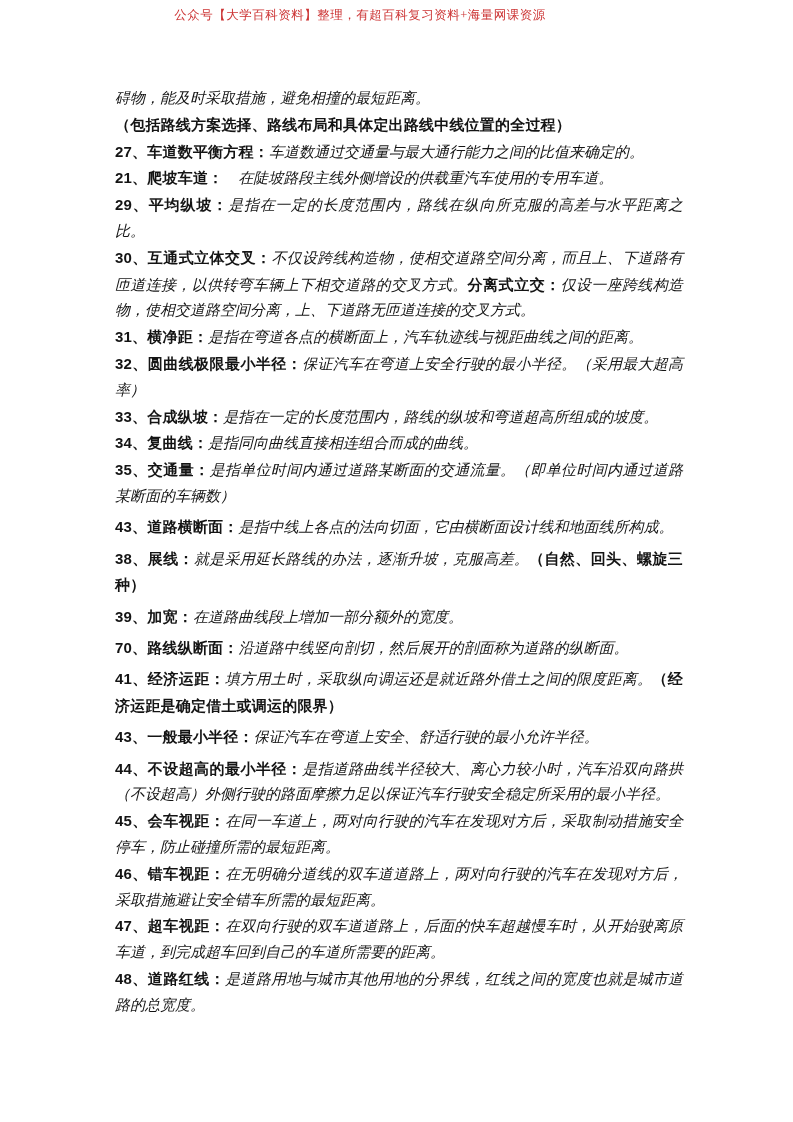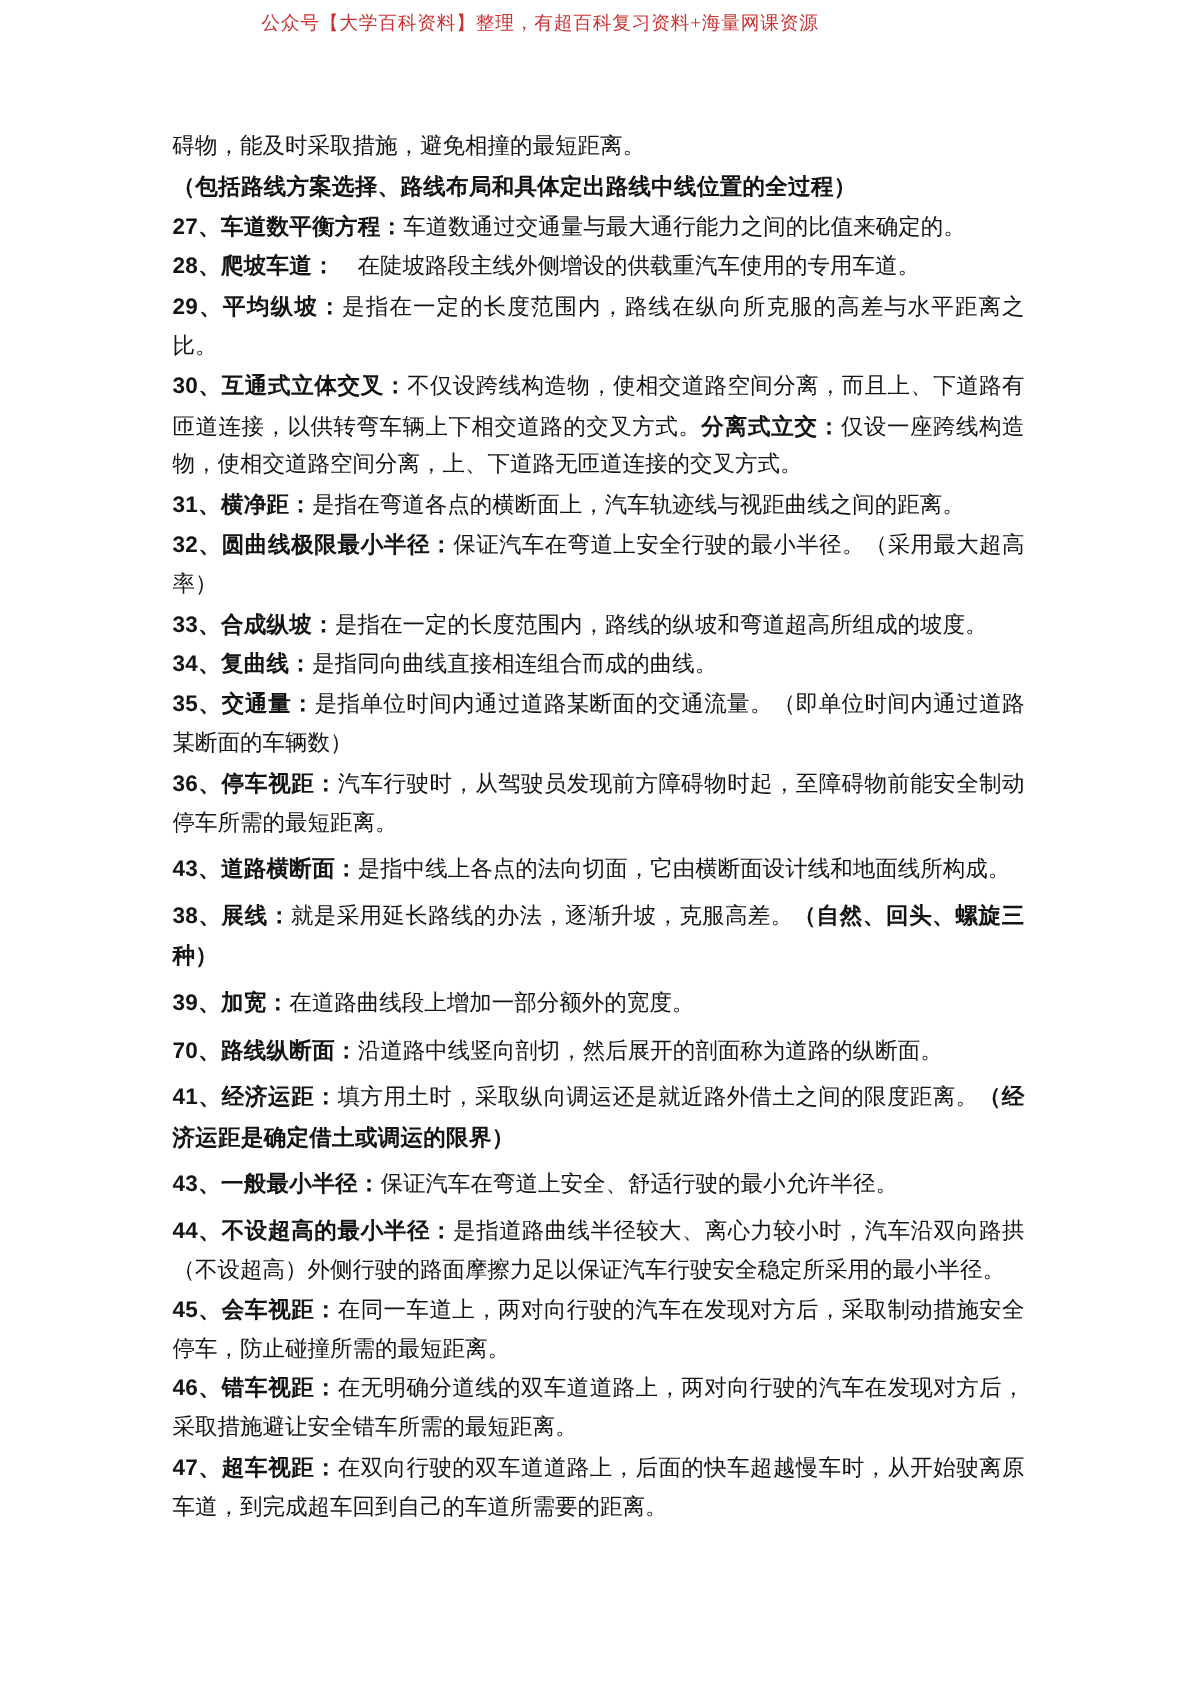--- a/index.html
+++ b/index.html
@@ -43,40 +43,40 @@
   .para.loose {
     margin: 4.5px 0;
   }
   .term {
     font-weight: 700;
     font-family: "Liberation Sans", "DejaVu Sans", sans-serif;
     letter-spacing: 0.2px;
   }
   .def {
     font-weight: 400;
+    font-style: italic;
   }
 </style>
 </head>
 <body>
 
 <div class="page">
   <div class="header" style="color: rgb(204, 51, 51);">公众号【大学百科资料】整理，有超百科复习资料+海量网课资源</div>
   <div class="content" id="content">
       <p class="para"><span class="def">碍物，能及时采取措施，避免相撞的最短距离。</span></p>
       <p class="para"><span class="term">（包括路线方案选择、路线布局和具体定出路线中线位置的全过程）</span></p>
       <p class="para"><span class="term">27、车道数平衡方程：</span><span class="def">车道数通过交通量与最大通行能力之间的比值来确定的。</span></p>
-      <p class="para"><span class="term">28、爬坡车道：</span><span class="def">　在陡坡路段主线外侧增设的供载重汽车使用的专用车道。</span></p>
+      <p class="para"><span class="term">21、爬坡车道：</span><span class="def">　在陡坡路段主线外侧增设的供载重汽车使用的专用车道。</span></p>
       <p class="para"><span class="term">29、平均纵坡：</span><span class="def">是指在一定的长度范围内，路线在纵向所克服的高差与水平距离之比。</span></p>
       <p class="para"><span class="term">30、互通式立体交叉：</span><span class="def">不仅设跨线构造物，使相交道路空间分离，而且上、下道路有匝道连接，以供转弯车辆上下相交道路的交叉方式。</span><span class="term">分离式立交：</span><span class="def">仅设一座跨线构造物，使相交道路空间分离，上、下道路无匝道连接的交叉方式。</span></p>
       <p class="para"><span class="term">31、横净距：</span><span class="def">是指在弯道各点的横断面上，汽车轨迹线与视距曲线之间的距离。</span></p>
       <p class="para"><span class="term">32、圆曲线极限最小半径：</span><span class="def">保证汽车在弯道上安全行驶的最小半径。（采用最大超高率）</span></p>
       <p class="para"><span class="term">33、合成纵坡：</span><span class="def">是指在一定的长度范围内，路线的纵坡和弯道超高所组成的坡度。</span></p>
       <p class="para"><span class="term">34、复曲线：</span><span class="def">是指同向曲线直接相连组合而成的曲线。</span></p>
       <p class="para"><span class="term">35、交通量：</span><span class="def">是指单位时间内通过道路某断面的交通流量。（即单位时间内通过道路某断面的车辆数）</span></p>
-      <p class="para"><span class="term">36、停车视距：</span><span class="def">汽车行驶时，从驾驶员发现前方障碍物时起，至障碍物前能安全制动停车所需的最短距离。</span></p>
       <p class="para loose"><span class="term">43、道路横断面：</span><span class="def">是指中线上各点的法向切面，它由横断面设计线和地面线所构成。</span></p>
       <p class="para loose"><span class="term">38、展线：</span><span class="def">就是采用延长路线的办法，逐渐升坡，克服高差。</span><span class="term">（自然、回头、螺旋三种）</span></p>
       <p class="para loose"><span class="term">39、加宽：</span><span class="def">在道路曲线段上增加一部分额外的宽度。</span></p>
       <p class="para loose"><span class="term">70、路线纵断面：</span><span class="def">沿道路中线竖向剖切，然后展开的剖面称为道路的纵断面。</span></p>
       <p class="para loose"><span class="term">41、经济运距：</span><span class="def">填方用土时，采取纵向调运还是就近路外借土之间的限度距离。</span><span class="term">（经济运距是确定借土或调运的限界）</span></p>
       <p class="para loose"><span class="term">43、一般最小半径：</span><span class="def">保证汽车在弯道上安全、舒适行驶的最小允许半径。</span></p>
       <p class="para"><span class="term">44、不设超高的最小半径：</span><span class="def">是指道路曲线半径较大、离心力较小时，汽车沿双向路拱（不设超高）外侧行驶的路面摩擦力足以保证汽车行驶安全稳定所采用的最小半径。</span></p>
       <p class="para"><span class="term">45、会车视距：</span><span class="def">在同一车道上，两对向行驶的汽车在发现对方后，采取制动措施安全停车，防止碰撞所需的最短距离。</span></p>
       <p class="para"><span class="term">46、错车视距：</span><span class="def">在无明确分道线的双车道道路上，两对向行驶的汽车在发现对方后，采取措施避让安全错车所需的最短距离。</span></p>
       <p class="para"><span class="term">47、超车视距：</span><span class="def">在双向行驶的双车道道路上，后面的快车超越慢车时，从开始驶离原车道，到完成超车回到自己的车道所需要的距离。</span></p>

